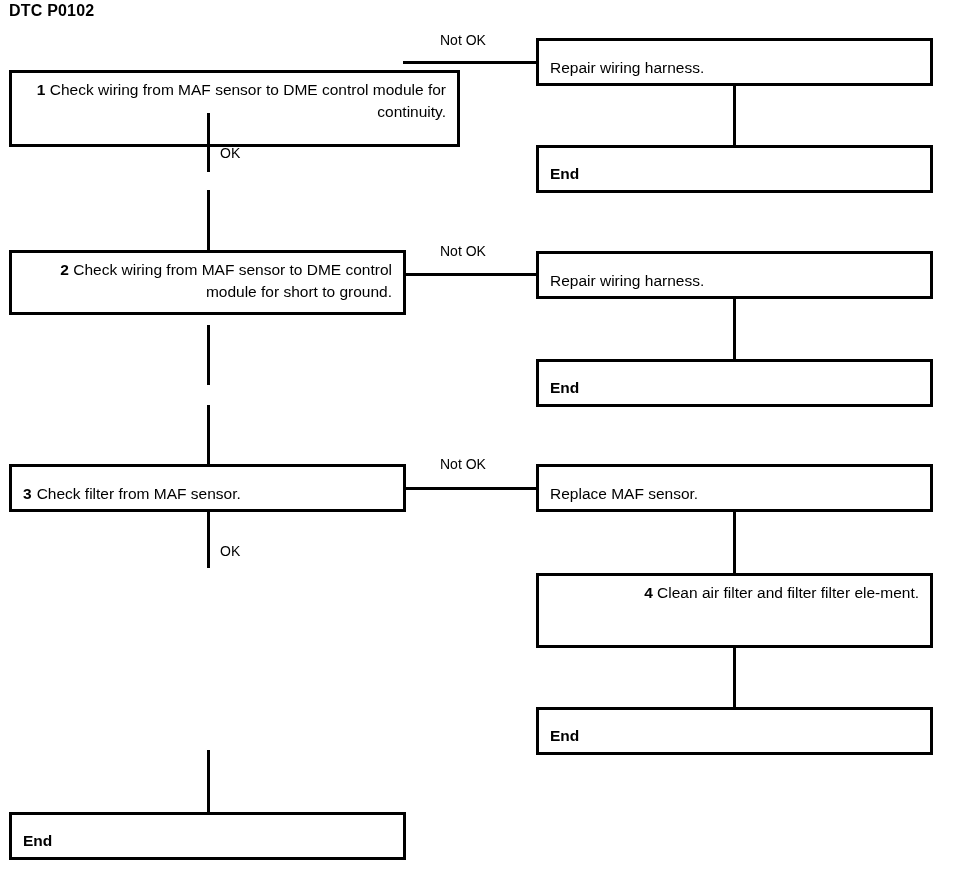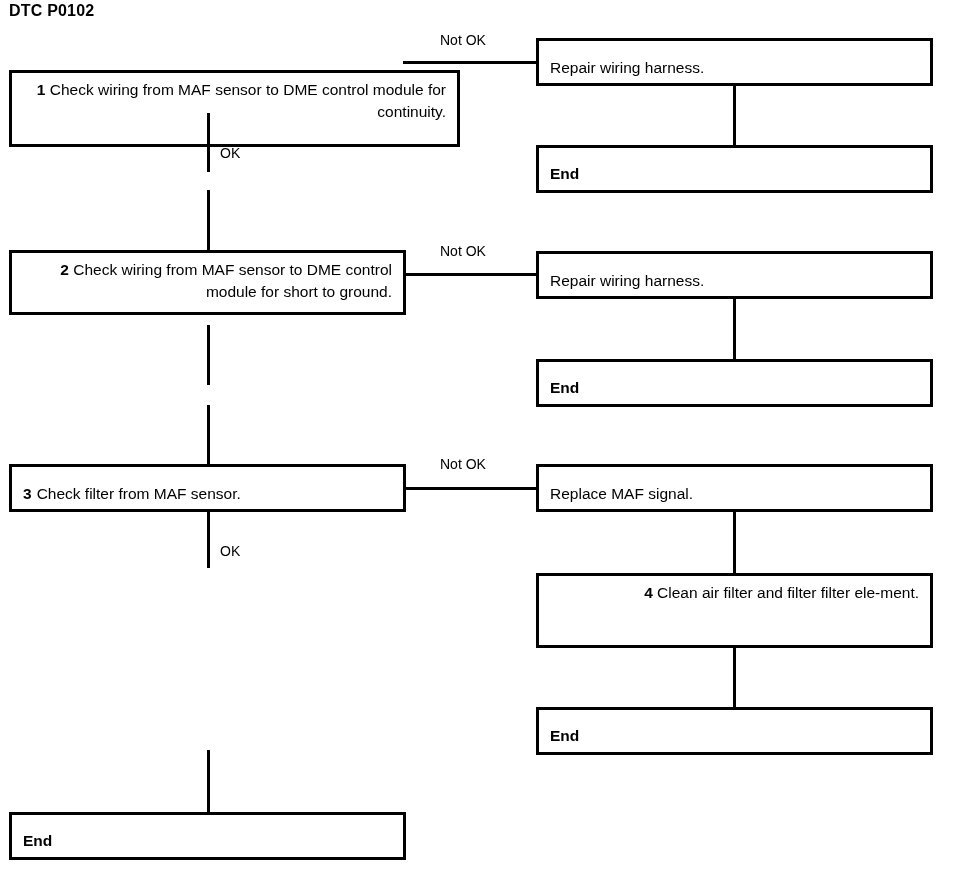--- a/index.html
+++ b/index.html
@@ -117,21 +117,21 @@
 
   <div class="node single" style="left:9px; top:464px; width:397px; height:48px;">
     <span class="step-num">3 </span>
     <span style="margin-left:5px;">Check filter from MAF sensor.</span>
   </div>
 
   <div class="edge edge-h" style="left:403px; top:487px; width:136px;"></div>
   <div class="edge-label" style="left:440px; top:457px;">Not OK</div>
 
   <div class="node single" style="left:536px; top:464px; width:397px; height:48px;">
-    <span>Replace MAF signal.</span>
+    <span>Replace MAF sensor.</span>
   </div>
 
   <div class="edge edge-v" style="left:733px; top:510px; height:65px;"></div>
 
   <div class="node" style="left:536px; top:573px; width:397px; height:75px;">
     <span class="step-num">4 </span>
     <span>Clean air filter and filter filter ele-ment.</span>
   </div>
 
   <div class="edge edge-v" style="left:733px; top:646px; height:63px;"></div>

